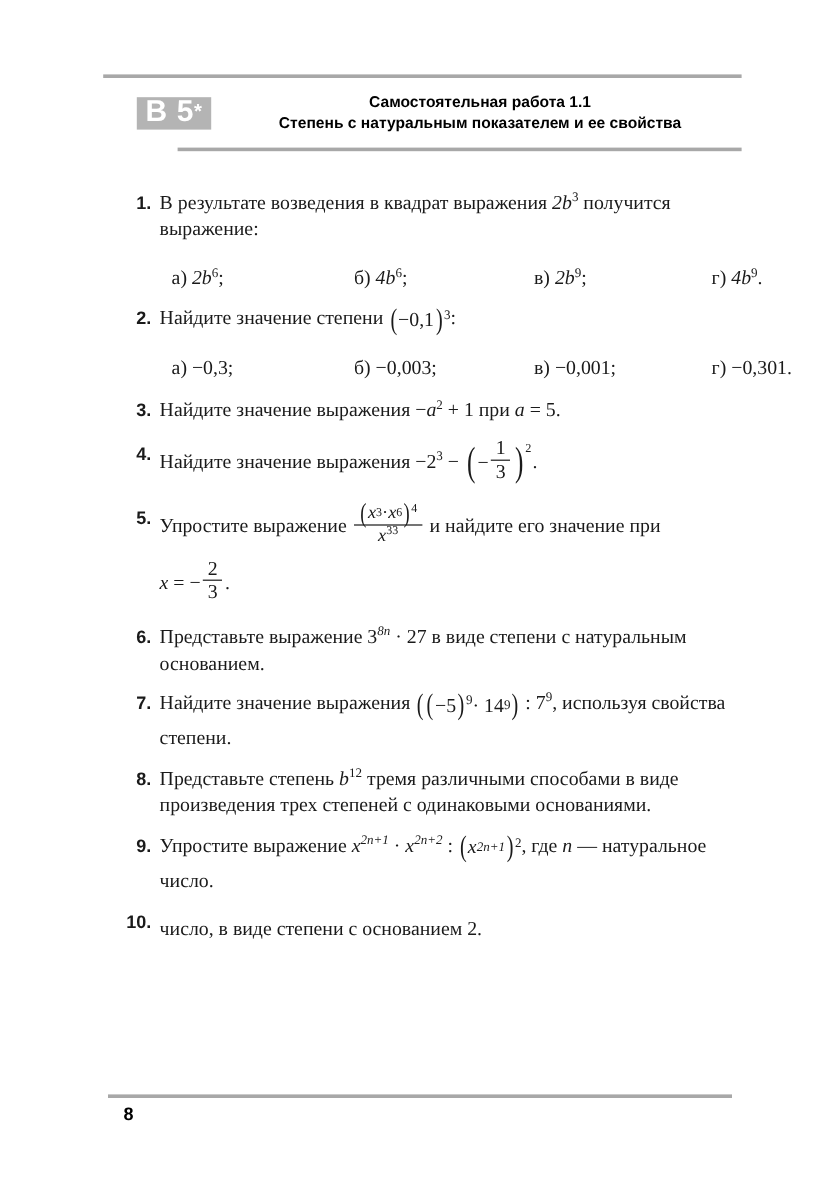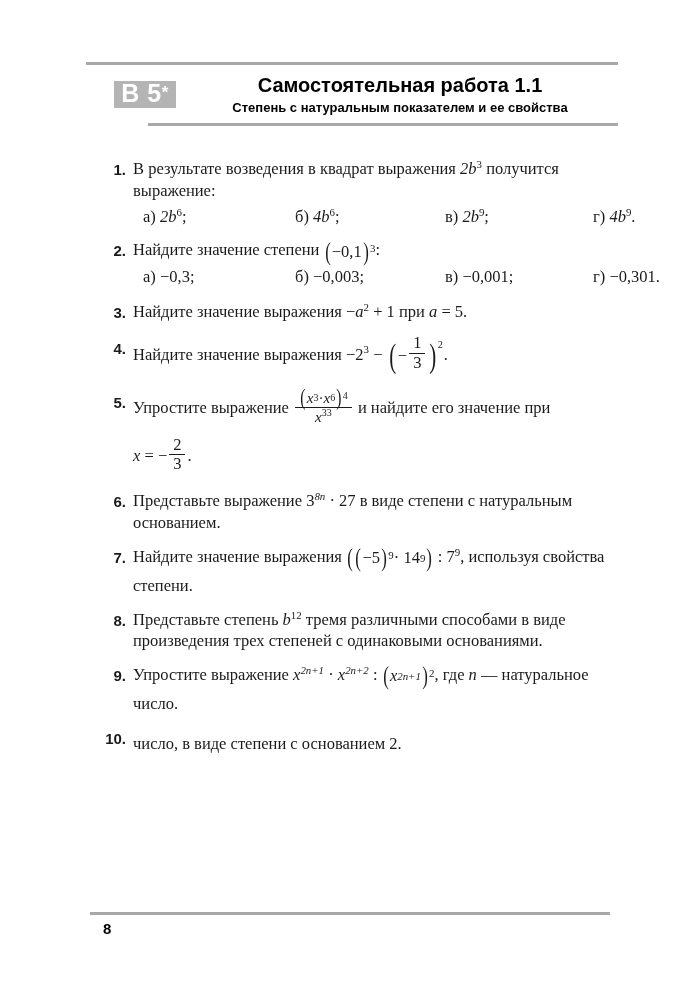--- a/index.html
+++ b/index.html
@@ -66,21 +66,21 @@
     display: flex;
     flex-direction: column;
     align-items: center;
     justify-content: center;
     font-family: "Liberation Sans", sans-serif;
     font-weight: bold;
     color: #000;
     padding-left: 6px;
   }
   .header-title-1 {
-    font-size: 20px;
+    font-size: 13px;
     line-height: 1.35;
   }
   .header-title-2 {
     font-size: 13px;
     line-height: 1.35;
   }
   .header-rule-bottom {
     height: 3px;
     background: #a8a8a8;
     width: 532px;
@@ -185,21 +185,21 @@
   .medparen .pexp {
     font-size: 0.66em;
     align-self: flex-start;
     position: relative;
     top: 0.05em;
   }
 
   
   .opts {
     display: flex;
-    margin-top: 4px;
+    margin-top: 19px;
     padding-left: 10px;
   }
   .opt {
     flex: 0 0 auto;
   }
   .opt-a { width: 152px; }
   .opt-b { width: 150px; }
   .opt-v { width: 148px; }
   .opt-g { width: auto; }
   .opt-lbl { font-style: normal; }

